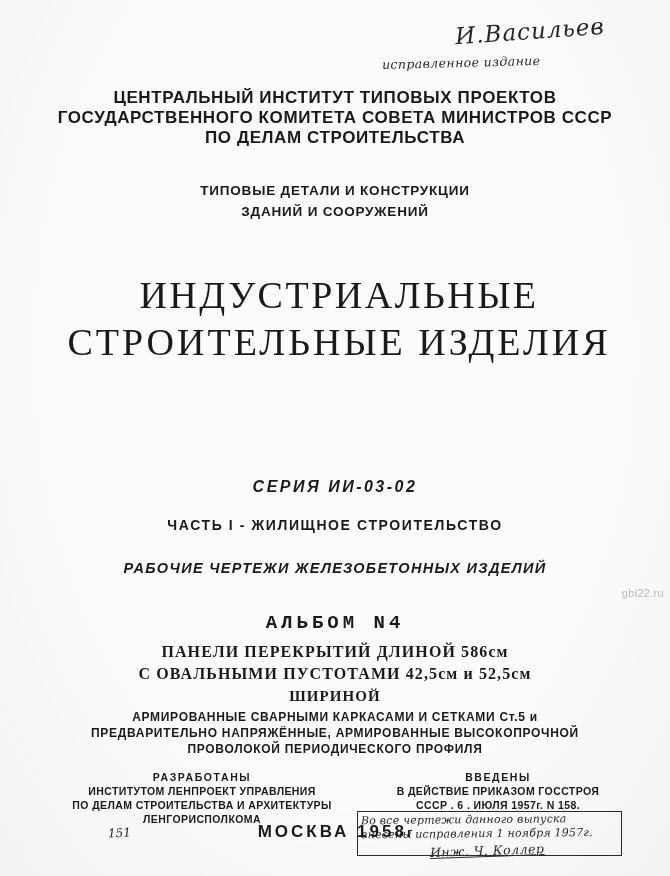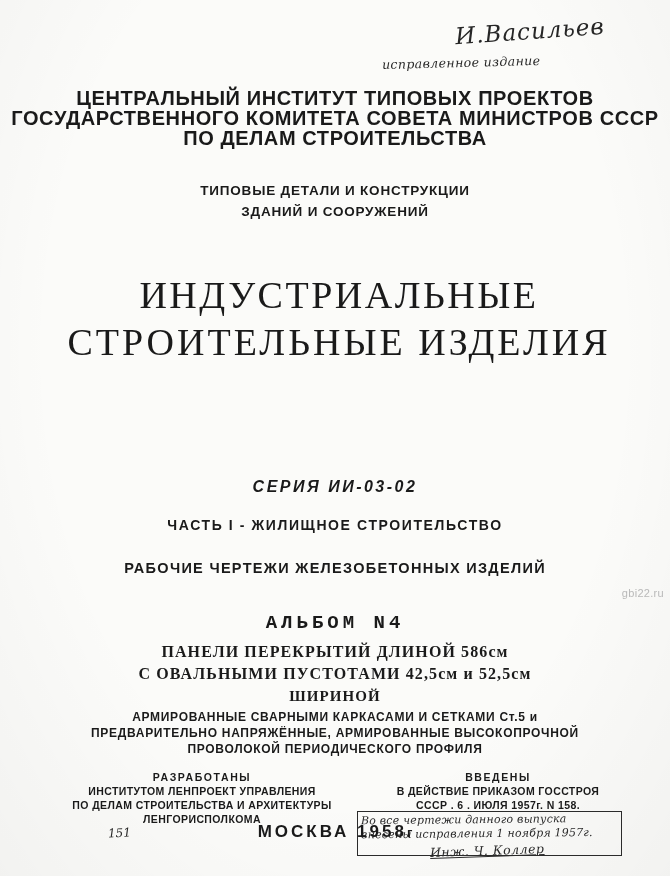--- a/index.html
+++ b/index.html
@@ -58,21 +58,21 @@
     letter-spacing: 0.4px;
     transform: rotate(-1.5deg);
   }
 
   .block-institute {
     position: absolute;
     top: 88px;
     left: 0;
     right: 0;
     font-family: "Liberation Sans", sans-serif;
-    font-size: 20px;
+    font-size: 17px;
     line-height: 20px;
     letter-spacing: 0.6px;
     font-weight: 600;
   }
 
   .block-typical {
     position: absolute;
     top: 180px;
     left: 0;
     right: 0;
@@ -133,20 +133,21 @@
 
   .working {
     position: absolute;
     top: 560px;
     left: 0;
     right: 0;
     font-family: "Liberation Sans", sans-serif;
     font-size: 14.5px;
     letter-spacing: 1.3px;
     font-weight: 600;
+    font-style: italic;
   }
 
   .album {
     position: absolute;
     top: 612px;
     left: 0;
     right: 0;
     font-family: Liberation Mono, monospace;
     font-size: 19px;
     letter-spacing: 4px;

